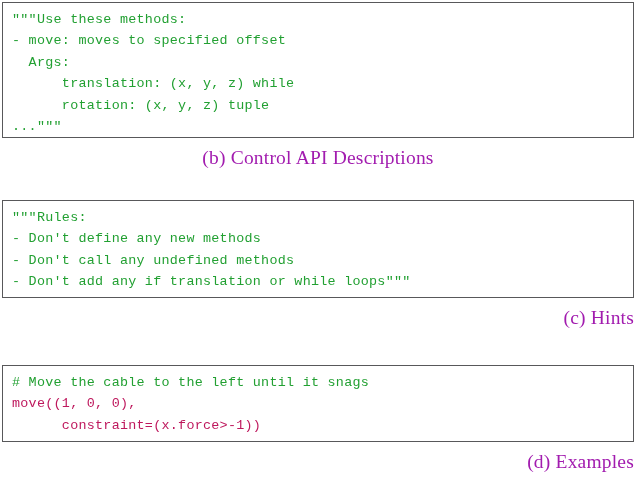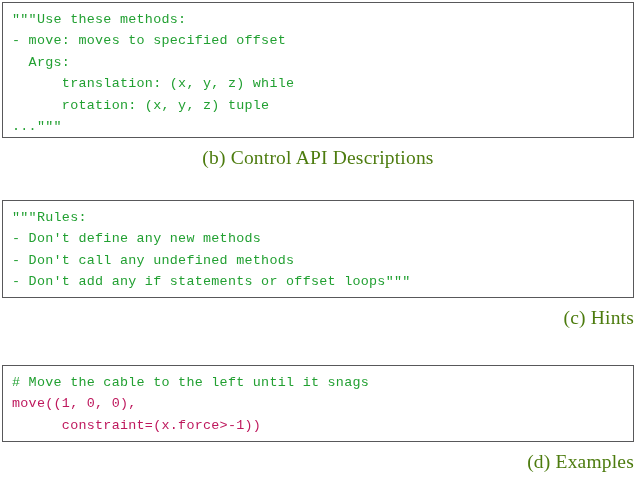--- a/index.html
+++ b/index.html
@@ -36,21 +36,21 @@
     padding: 6px 0 5px 9px;
     margin: 0;
     letter-spacing: 0.02em;
   }
   .ln { display: block; }
   .c-green { color: #22a032; }
   .c-dark  { color: #be185d; }
   .caption {
     font-family: "Liberation Serif", "DejaVu Serif", serif;
     font-size: 19.5px;
-    color: #4d7c0f;
+    color: #a21caf;
     text-align: center;
     width: 100%;
     letter-spacing: 0.01em;
   }
 
   
   #panel-b { top: 2px;   }
   #panel-b .code-box { height: 136px; }
   #panel-b .caption  { margin-top: 9px; }
 
@@ -67,21 +67,21 @@
 
 <div class="figure-panel" id="panel-b">
   <div class="code-box">
     <pre class="code-body"><span class="ln c-green">"""Use these methods:</span><span class="ln c-green">- move: moves to specified offset</span><span class="ln c-green">  Args:</span><span class="ln c-green">      translation: (x, y, z) while</span><span class="ln c-green">      rotation: (x, y, z) tuple</span><span class="ln c-green">..."""</span></pre>
   </div>
   <div class="caption">(b) Control API Descriptions</div>
 </div>
 
 <div class="figure-panel" id="panel-c">
   <div class="code-box">
-    <pre class="code-body"><span class="ln c-green">"""Rules:</span><span class="ln c-green">- Don't define any new methods</span><span class="ln c-green">- Don't call any undefined methods</span><span class="ln c-green">- Don't add any if statements or offset loops"""</span></pre>
+    <pre class="code-body"><span class="ln c-green">"""Rules:</span><span class="ln c-green">- Don't define any new methods</span><span class="ln c-green">- Don't call any undefined methods</span><span class="ln c-green">- Don't add any if translation or while loops"""</span></pre>
   </div>
   <div class="caption">(c) Hints</div>
 </div>
 
 <div class="figure-panel" id="panel-d">
   <div class="code-box">
     <pre class="code-body"><span class="ln c-green"># Move the cable to the left until it snags</span><span class="ln c-dark">move((1, 0, 0),</span><span class="ln c-dark">      constraint=(x.force&gt;-1))</span></pre>
   </div>
   <div class="caption">(d) Examples</div>
 </div>

